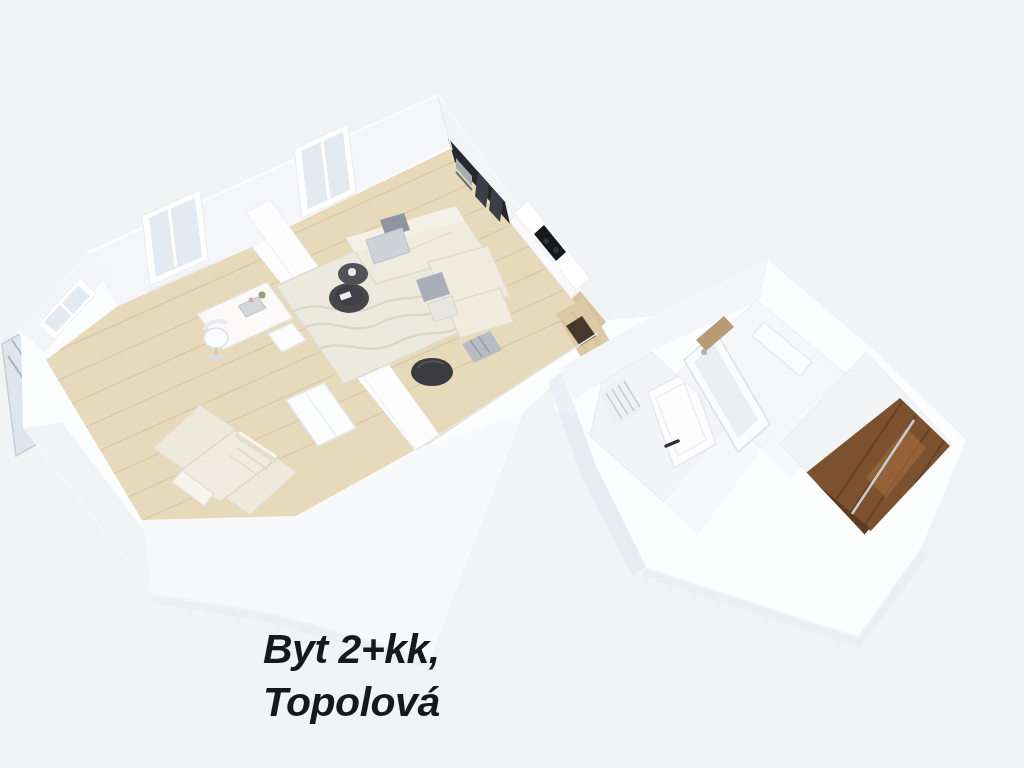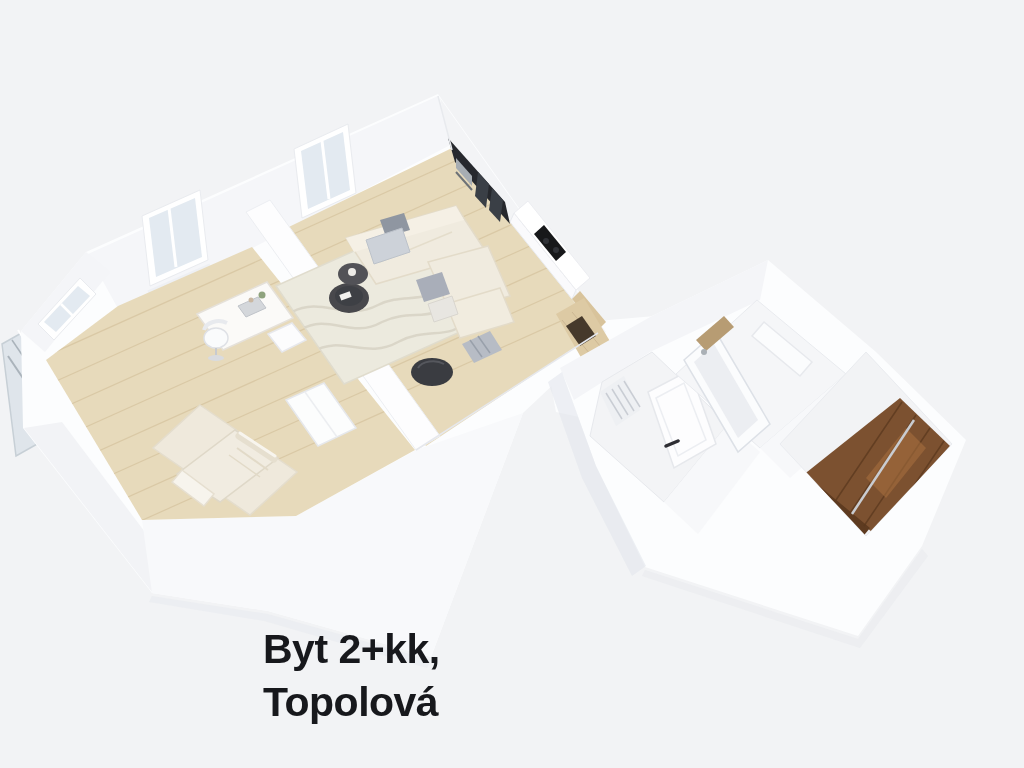--- a/index.html
+++ b/index.html
@@ -1,17 +1,17 @@
 <!DOCTYPE html>
 <html><head>
 <meta charset="utf-8">
 <style>
   html,body{margin:0;padding:0;}
   body{font-family:"Liberation Sans", sans-serif;}
-  .stage{position:relative;width:1024px;height:768px;overflow:hidden;background:#fef9c3;}
+  .stage{position:relative;width:1024px;height:768px;overflow:hidden;background:#fef9c3;font-style:italic;}
   svg{display:block;}
   .caption{font-family:"Liberation Sans", sans-serif;font-weight:bold;letter-spacing:-0.5px;}
 </style>
 </head>
 <body>
 
 <div class="stage">
 <svg width="1024" height="768" viewBox="0 0 1024 768" xmlns="http://www.w3.org/2000/svg">
   <defs>
     <clipPath id="bedfloorclip">

